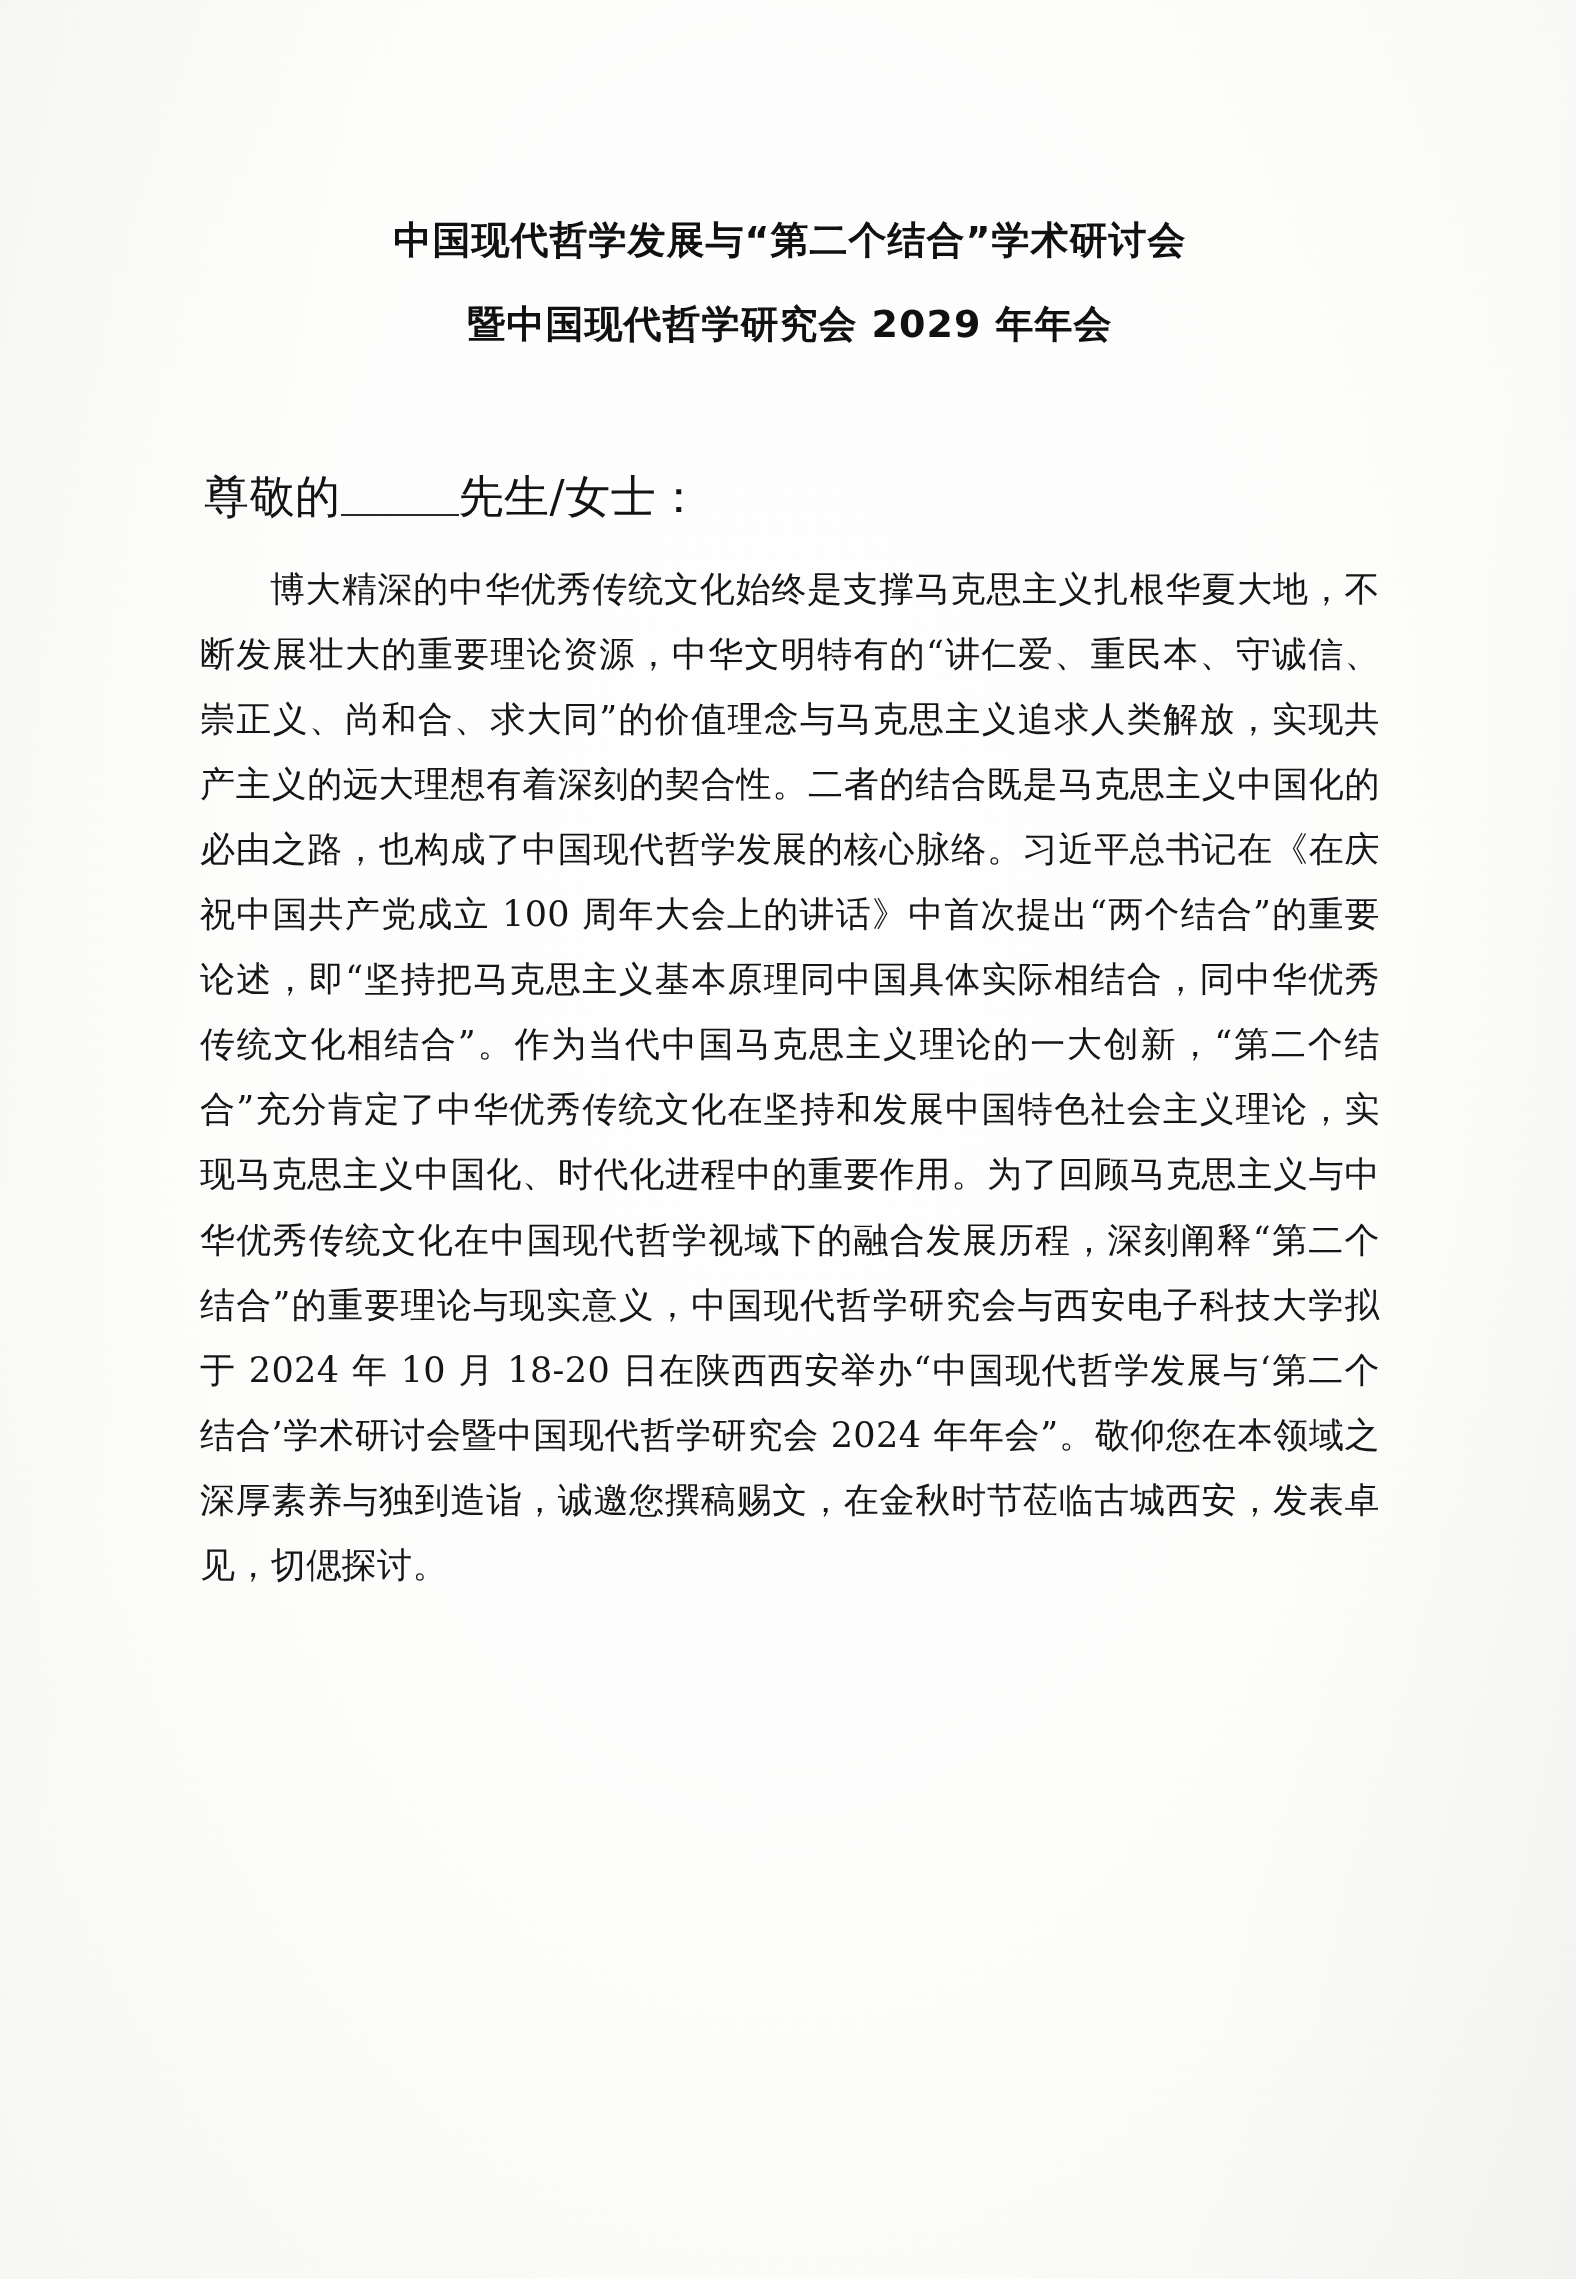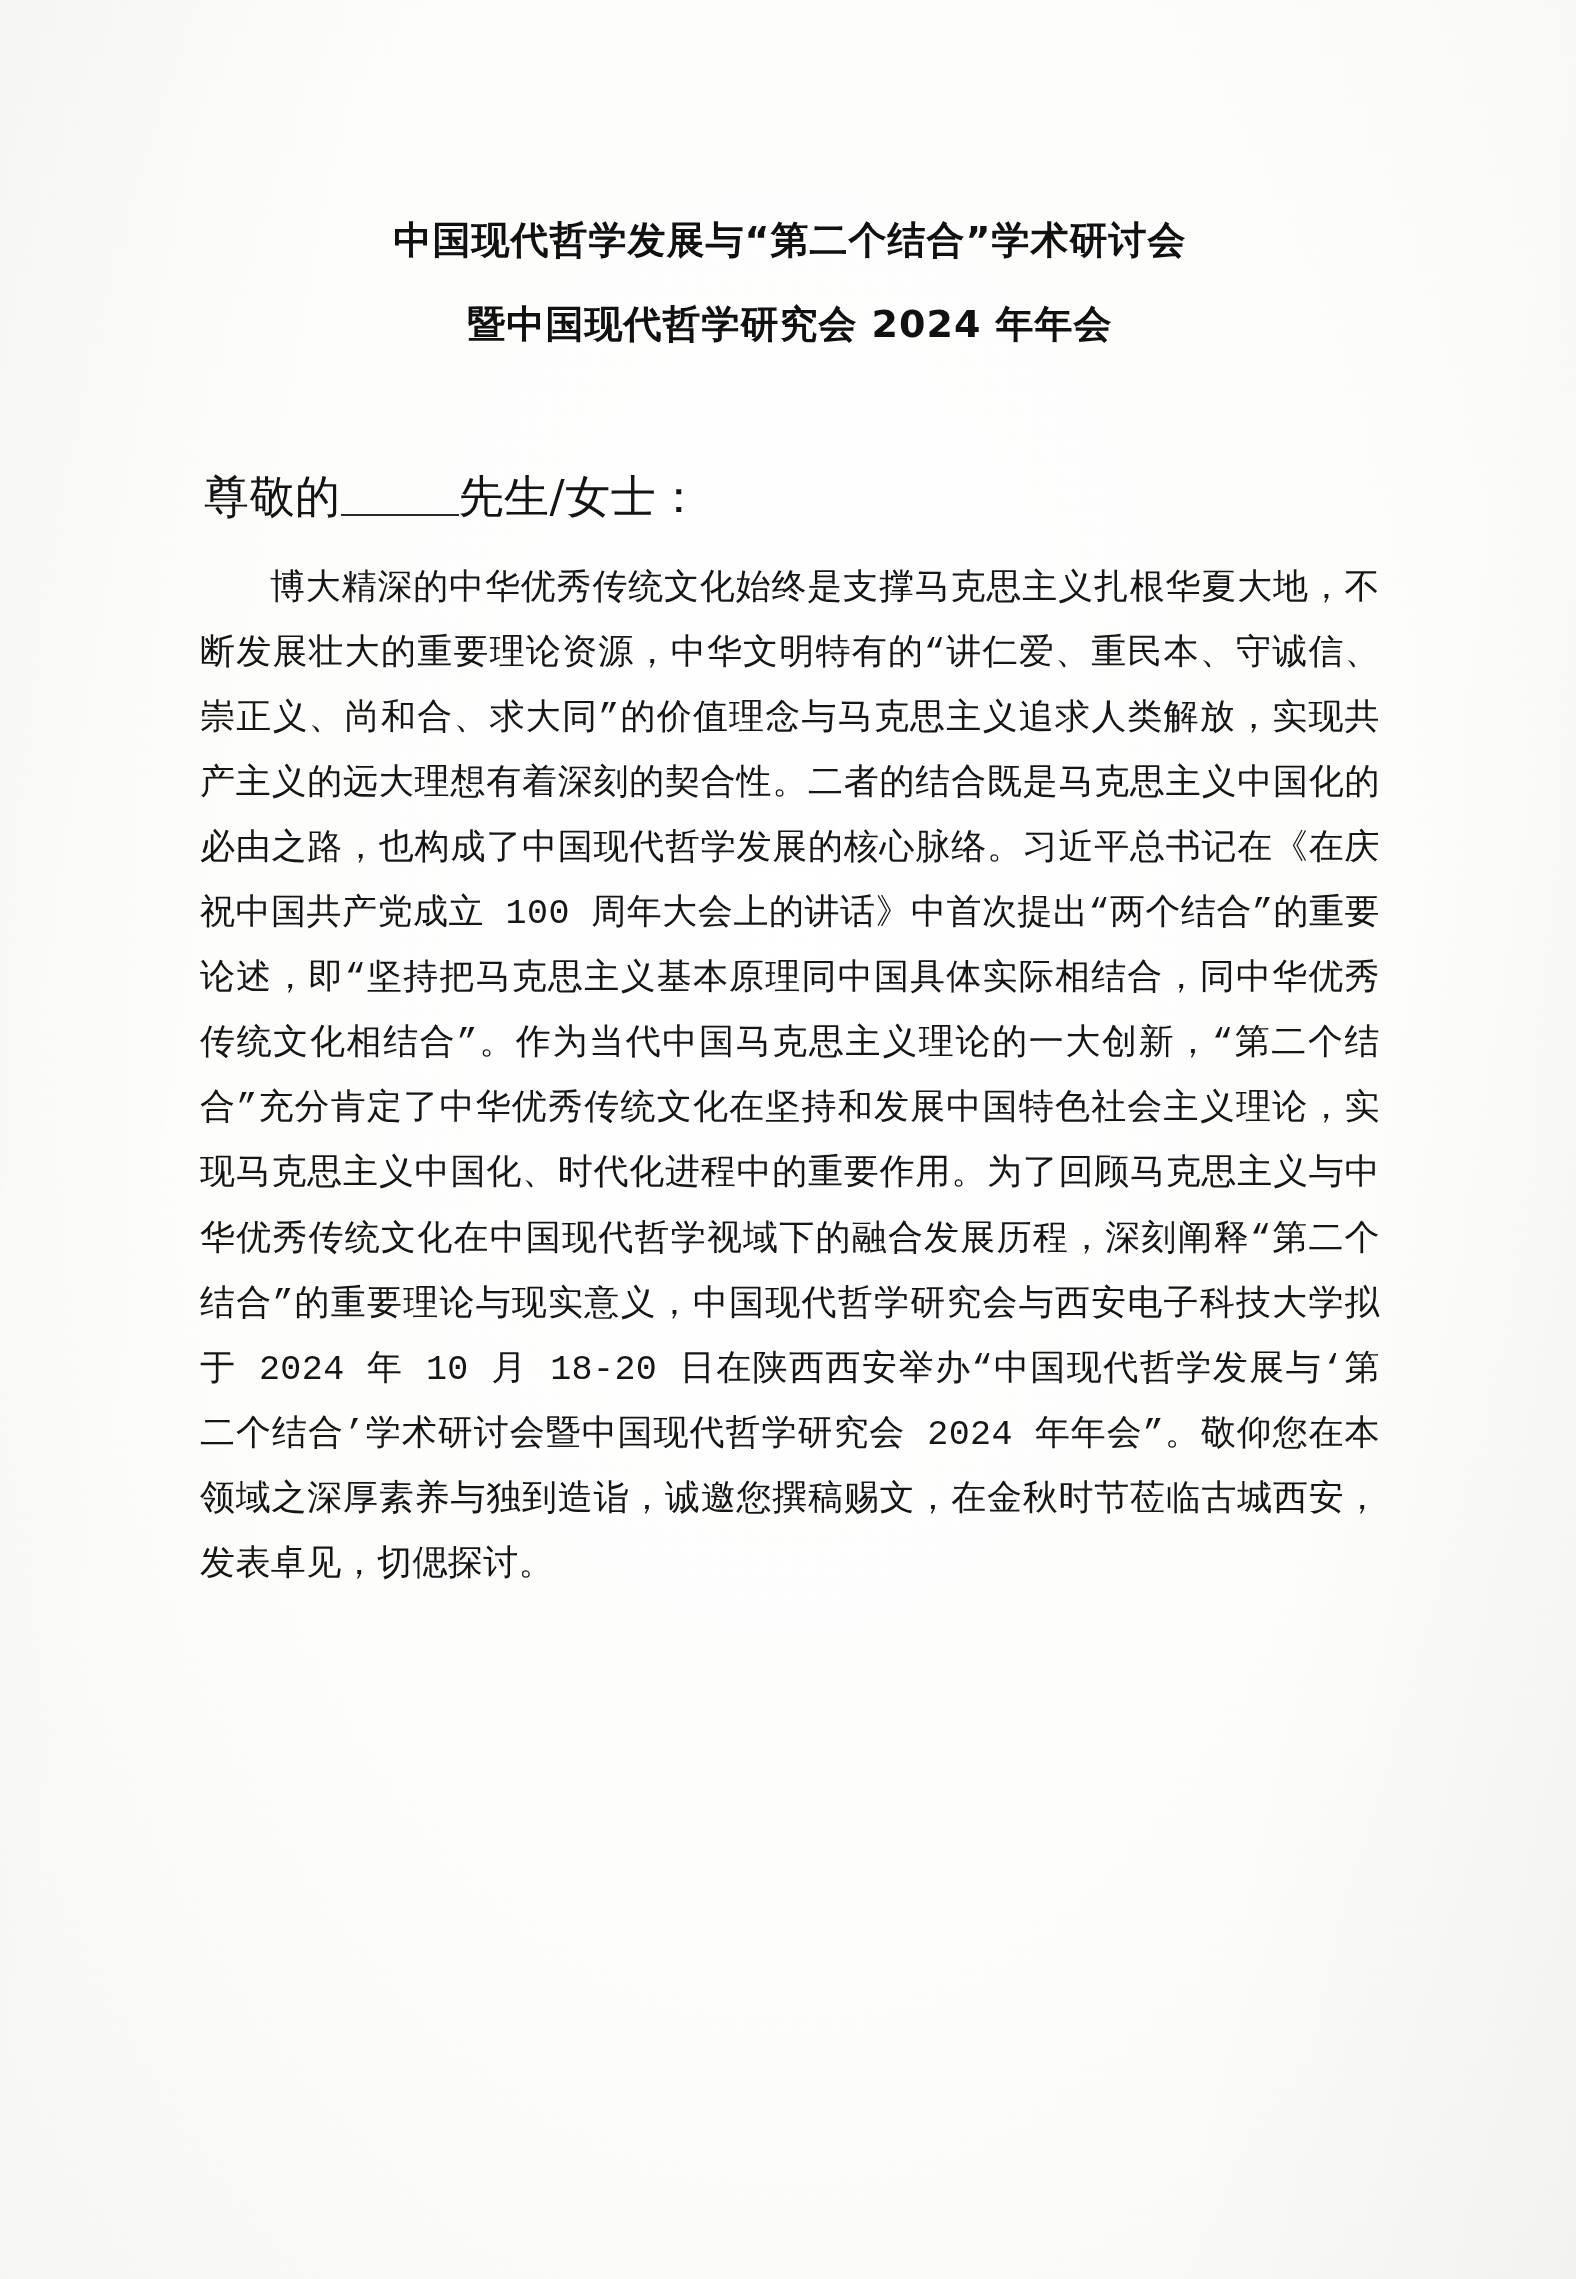--- a/index.html
+++ b/index.html
@@ -77,21 +77,20 @@
   .body-text {
     font-size: 35px;
     line-height: 1.86;
     color: #161616;
     text-align: justify;
     text-justify: inter-ideograph;
     text-indent: 2em;
     letter-spacing: 0.4px;
     margin: 0;
     word-break: break-all;
-    font-family: Liberation Mono, monospace;
   }
 
   
   .grain {
     position: absolute;
     inset: 0;
     pointer-events: none;
     opacity: 0.35;
     background-image:
       repeating-linear-gradient(0deg, rgba(0,0,0,0.006) 0px, rgba(0,0,0,0) 3px),
@@ -99,21 +98,21 @@
   }
 </style>
 </head>
 <body>
 
 <div class="page">
   <div class="content">
 
     <div class="title-block">
       <h1 class="title-line">中国现代哲学发展与“第二个结合”学术研讨会</h1>
-      <h1 class="title-line">暨中国现代哲学研究会 2024 年年会</h1>
+      <h1 class="title-line">暨中国现代哲学研究会 2029 年年会</h1>
     </div>
 
     <p class="salutation">
       <span>尊敬的</span><span class="blank-fill"></span><span>先生/女士：</span>
     </p>
 
     <p class="body-text">博大精深的中华优秀传统文化始终是支撑马克思主义扎根华夏大地，不断发展壮大的重要理论资源，中华文明特有的“讲仁爱、重民本、守诚信、崇正义、尚和合、求大同”的价值理念与马克思主义追求人类解放，实现共产主义的远大理想有着深刻的契合性。二者的结合既是马克思主义中国化的必由之路，也构成了中国现代哲学发展的核心脉络。习近平总书记在《在庆祝中国共产党成立 100 周年大会上的讲话》中首次提出“两个结合”的重要论述，即“坚持把马克思主义基本原理同中国具体实际相结合，同中华优秀传统文化相结合”。作为当代中国马克思主义理论的一大创新，“第二个结合”充分肯定了中华优秀传统文化在坚持和发展中国特色社会主义理论，实现马克思主义中国化、时代化进程中的重要作用。为了回顾马克思主义与中华优秀传统文化在中国现代哲学视域下的融合发展历程，深刻阐释“第二个结合”的重要理论与现实意义，中国现代哲学研究会与西安电子科技大学拟于 2024 年 10 月 18-20 日在陕西西安举办“中国现代哲学发展与‘第二个结合’学术研讨会暨中国现代哲学研究会 2024 年年会”。敬仰您在本领域之深厚素养与独到造诣，诚邀您撰稿赐文，在金秋时节莅临古城西安，发表卓见，切偲探讨。</p>
 
   </div>
   <div class="grain"></div>

